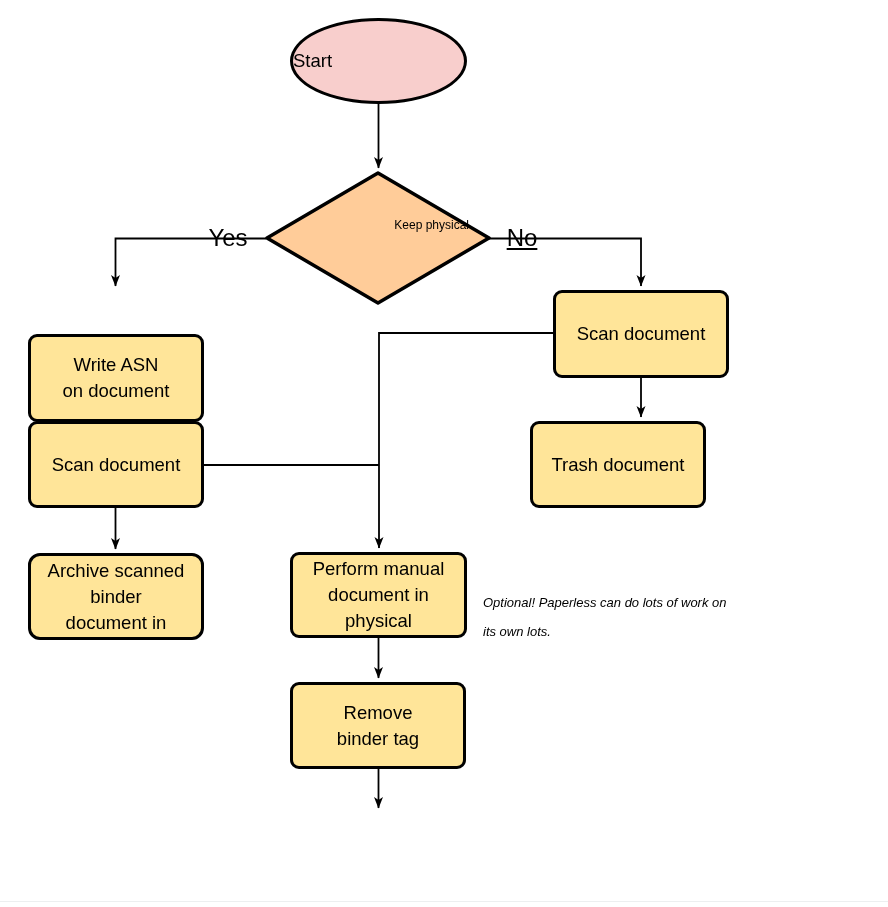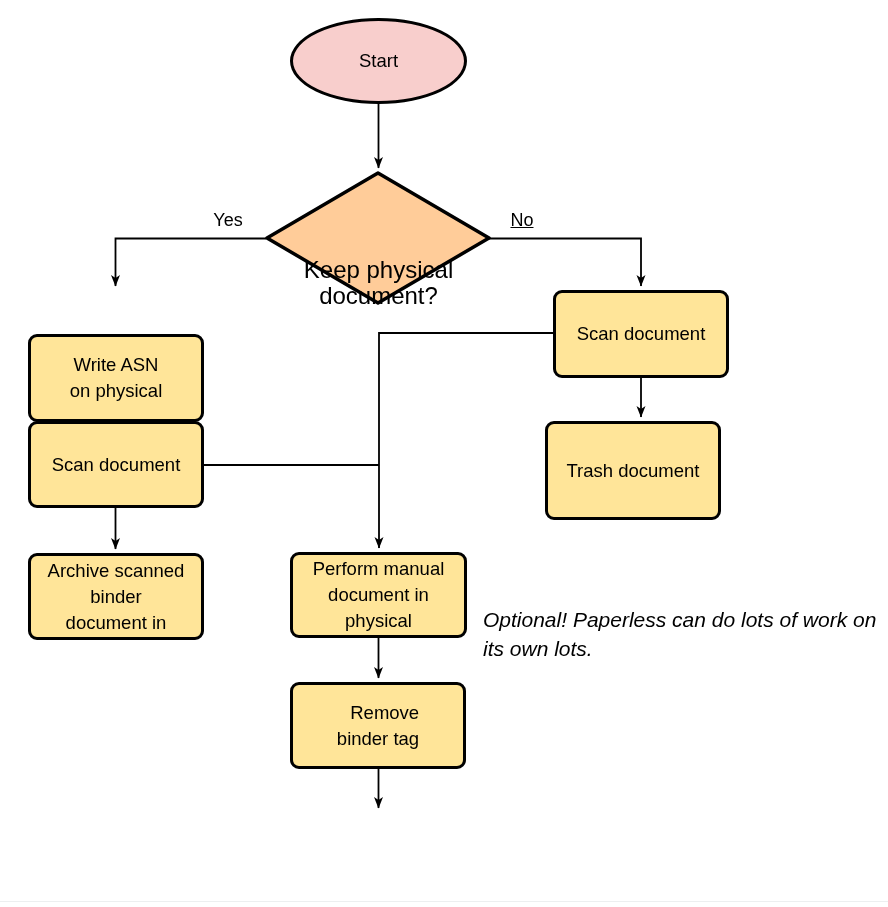--- a/index.html
+++ b/index.html
@@ -31,44 +31,43 @@
     line-height: 26px;
   }
   .ellipse {
     position: absolute;
     background: #F8CECC;
     border: 3px solid #000000;
     border-radius: 50%;
     box-sizing: border-box;
     display: flex;
     align-items: center;
-    justify-content: center;
     text-align: center;
     font-size: 18.5px;
   }
   .lines span { display: block; }
   .diamond-label {
     position: absolute;
     left: 288px; top: 212px;
     width: 181px;
-    text-align: center;
-    font-size: 24px;
+    text-align: right;
+    font-size: 12px;
     line-height: 26px;
-    margin-top: 45px;
   }
   .edge-label {
     position: absolute;
-    font-size: 18px;
+    font-size: 24px;
     text-align: center;
+    margin-top: 14px;
   }
   .annotation {
     position: absolute;
-    left: 483px; top: 606px;
+    left: 483px; top: 589px;
     font-style: italic;
-    font-size: 21px;
+    font-size: 13px;
     line-height: 28.5px;
     white-space: nowrap;
   }
   .annotation span { display: block; }
   .page-rule {
     position: absolute;
     left: 0; top: 901px;
     width: 888px; height: 1px;
     background: #edeff0;
   }
@@ -98,67 +97,66 @@
 
     <polygon points="378,173 489,238 378,303 267,238" fill="#FFCC99" stroke="#000000" stroke-width="3.5" stroke-linejoin="round"></polygon>
   </svg>
 
   <div class="ellipse" style="left:290px; top:18px; width:177px; height:86px;">
     <span>Start</span>
   </div>
 
   <div class="diamond-label">
     <span style="display:block">Keep physical</span>
-    <span style="display:block">document?</span>
   </div>
 
   <div class="edge-label" style="left:200px; top:210px; width:56px;">Yes</div>
   <div class="edge-label" style="left:496px; top:210px; width:52px;text-decoration:underline;">No</div>
 
   <div class="box" style="left:28px; top:290px; width:176px; height:88px;margin-top:44px;">
     <div class="lines">
       <span>Write ASN</span>
-      <span>on physical</span>
+      <span>on document</span>
     </div>
   </div>
 
   <div class="box" style="left:553px; top:290px; width:176px; height:88px;">
     <span>Scan document</span>
   </div>
 
   <div class="box" style="left:28px; top:421px; width:176px; height:87px;">
     <span>Scan document</span>
   </div>
 
-  <div class="box" style="left:545px; top:421px; width:176px; height:99px;">
+  <div class="box" style="left:530px; top:421px; width:176px; height:87px;">
     <span>Trash document</span>
   </div>
 
-  <div class="box" style="left:28px; top:553px; width:176px; height:87px;">
+  <div class="box" style="left:28px; top:553px; width:176px; height:87px;border-radius:12px;">
     <div class="lines">
       <span>Archive scanned</span>
       <span>binder</span>
       <span>document in</span>
     </div>
   </div>
 
   <div class="box" style="left:290px; top:552px; width:177px; height:86px;">
     <div class="lines">
       <span>Perform manual</span>
       <span>document in</span>
       <span>physical</span>
     </div>
   </div>
 
   <div class="annotation">
     <span>Optional! Paperless can do lots of work on</span>
     <span>its own lots.</span>
   </div>
 
-  <div class="box" style="left:290px; top:682px; width:176px; height:87px;text-align:right;">
+  <div class="box" style="left:290px; top:682px; width:176px; height:87px;">
     <div class="lines">
       <span>Remove</span>
       <span>binder tag</span>
     </div>
   </div>
 
 
   <div class="page-rule"></div>
 </div>
 

